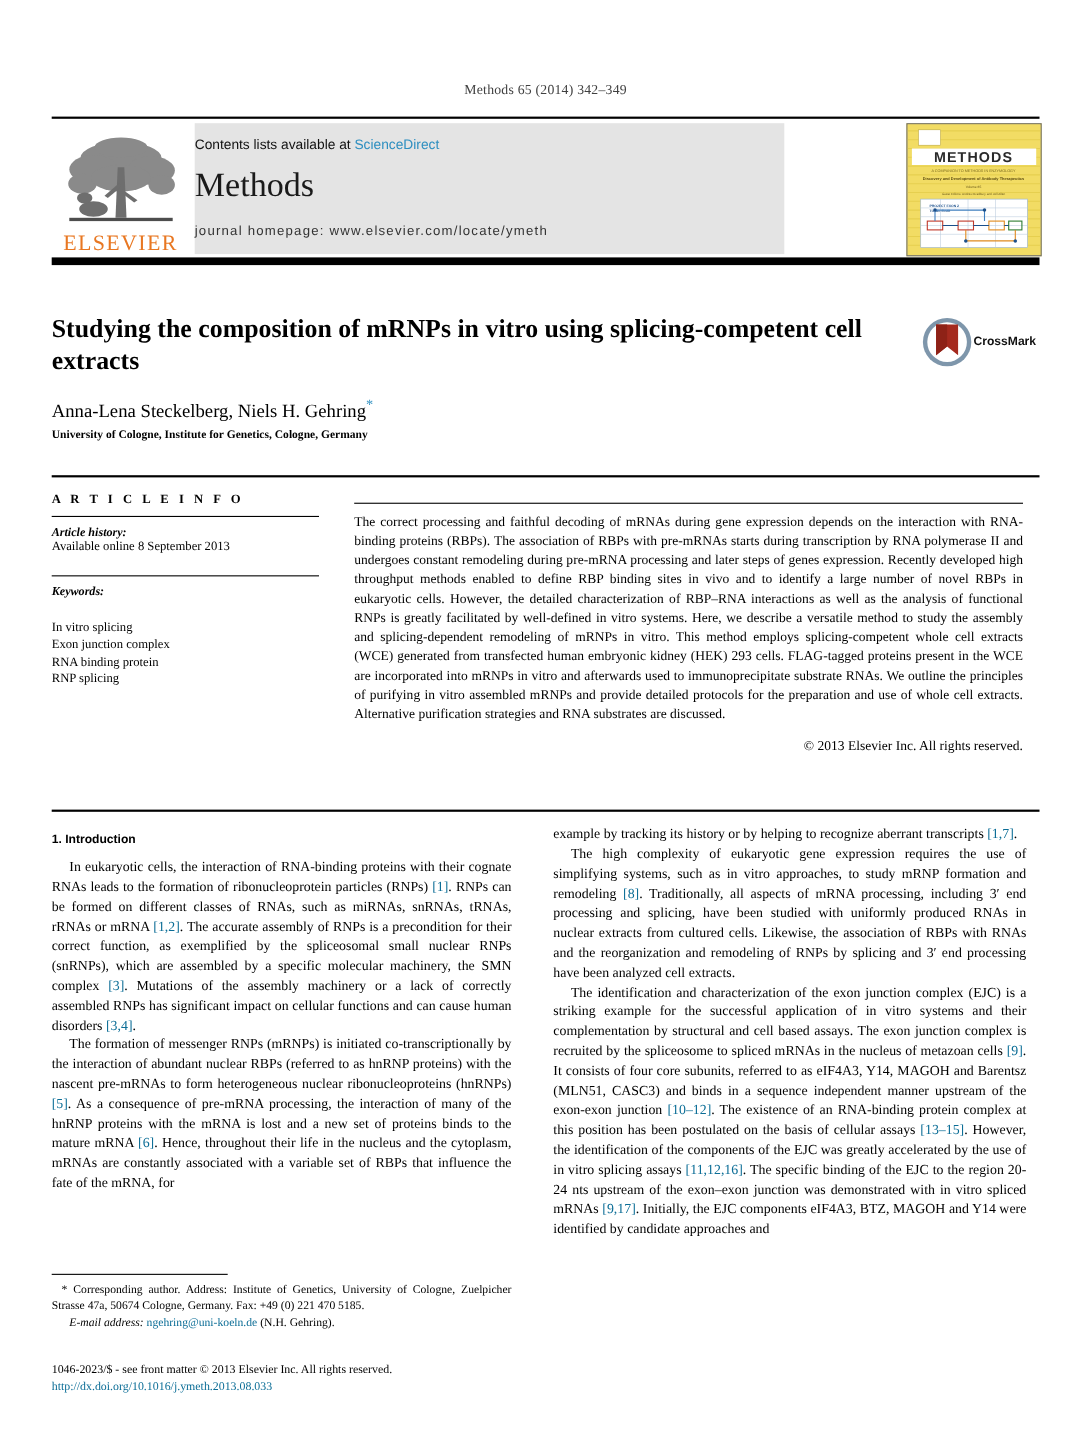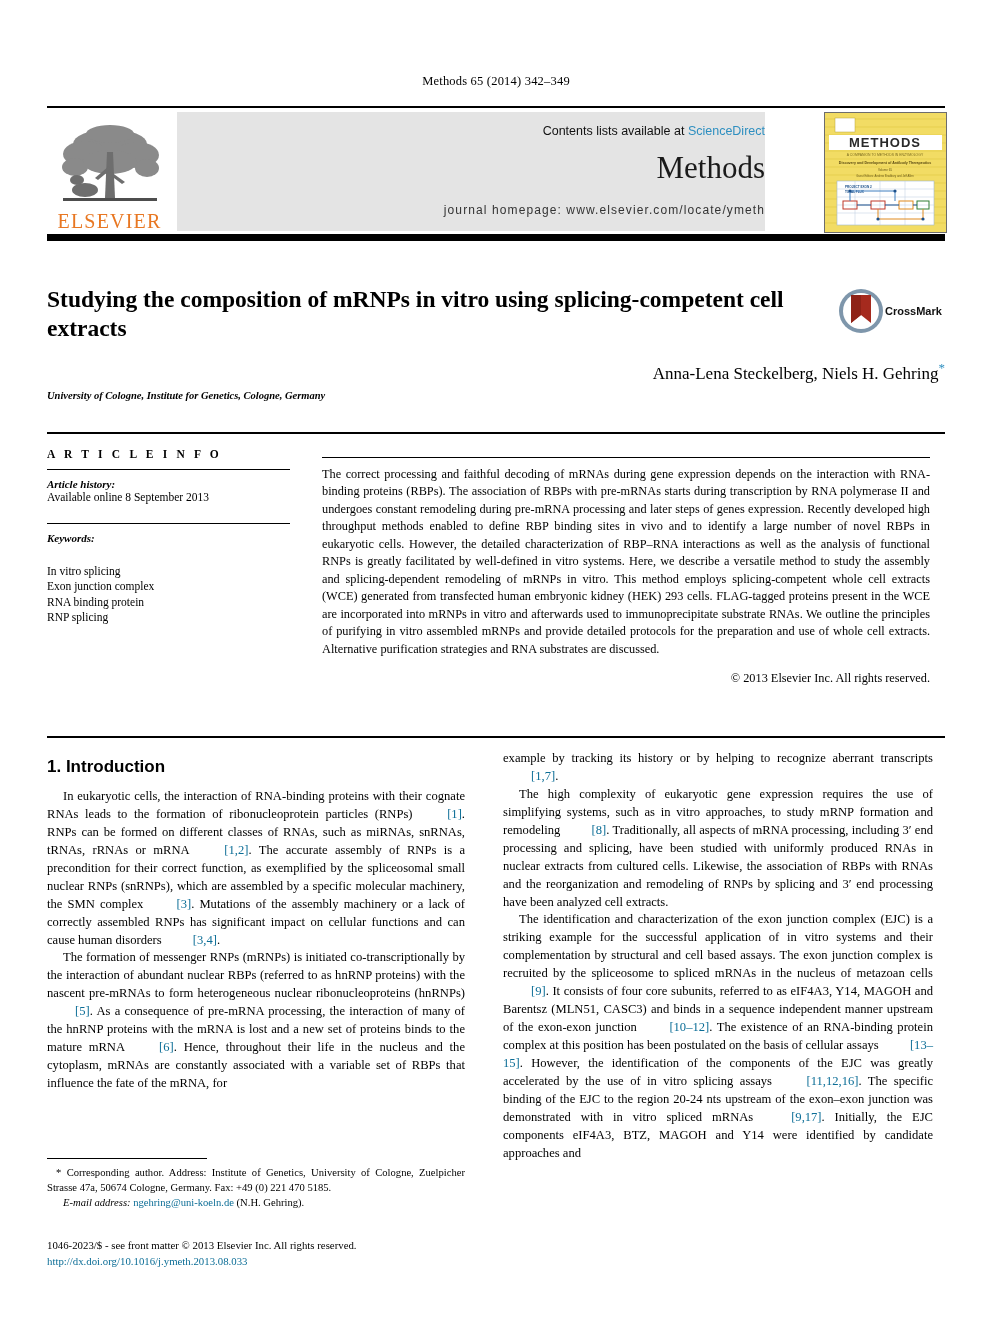--- a/index.html
+++ b/index.html
@@ -23,21 +23,21 @@
   }
 
   
   .running-head {
     position: absolute;
     left: 0; top: 74px;
     width: 992px;
     text-align: center;
     font-family: "Liberation Serif", serif;
     font-size: 12.5px;
-    color: #000000;
+    color: #404040;
     letter-spacing: .2px;
   }
 
   
   .masthead {
     position: absolute;
     left: 47px; top: 106px;
     width: 898px;
     height: 125px;
   }
@@ -67,24 +67,24 @@
     font-family: "Liberation Serif", serif;
     font-size: 20px;
     letter-spacing: 1.2px;
     color: #e87722;
     line-height: 1;
     margin-top: 1px;
   }
   .journal-band {
     position: absolute;
     left: 130px; top: 6px;
-    width: 588px;
+    width: 536px;
     height: 119px;
     background: #e4e4e4;
-    text-align: right;
+    text-align: left;
   }
   .contents-line {
     font-family: "Liberation Sans", sans-serif;
     font-size: 12.5px;
     color: #111;
     padding-top: 12px;
   }
   .contents-line .sd {
     color: #2e8fc0;
   }
@@ -132,30 +132,28 @@
     color: #000;
     width: 790px;
     font-weight: bold;
     margin: 0;
   }
   .authors {
     font-family: "Liberation Serif", serif;
     font-size: 17px;
     margin-top: 16px;
     color: #000;
-    text-align: right;
   }
   .authors .star {
     color: #2e8fc0;
     font-size: 13px;
     vertical-align: super;
   }
   .affiliation {
     font-family: "Liberation Serif", serif;
-    font-style: italic;
     font-weight: bold;
     font-size: 10.5px;
     margin-top: 7px;
     color: #000;
   }
   .crossmark {
     position: absolute;
     left: 838px; top: 288px;
     width: 108px;
     height: 52px;
@@ -244,40 +242,39 @@
     left: 47px; top: 757px;
     width: 418px;
   }
   .body-right {
     position: absolute;
     left: 503px; top: 750px;
     width: 430px;
   }
   .section-title {
     font-family: "Liberation Sans", sans-serif;
-    font-size: 17px;
+    font-size: 11px;
     font-weight: bold;
     color: #000;
     margin: 0 0 11px 0;
   }
   p.body-par {
     font-family: "Liberation Serif", serif;
     font-size: 12.6px;
     line-height: 1.425;
     text-align: justify;
     color: #000;
     margin: 0;
     text-indent: 16px;
   }
   p.body-par.noindent {
     text-indent: 0;
   }
   .ref {
     color: #0b6d96;
-    margin-left: 28px;
   }
 
   
   .footnote {
     position: absolute;
     left: 47px; top: 1158px;
     width: 418px;
   }
   .fn-rule {
     width: 160px;

